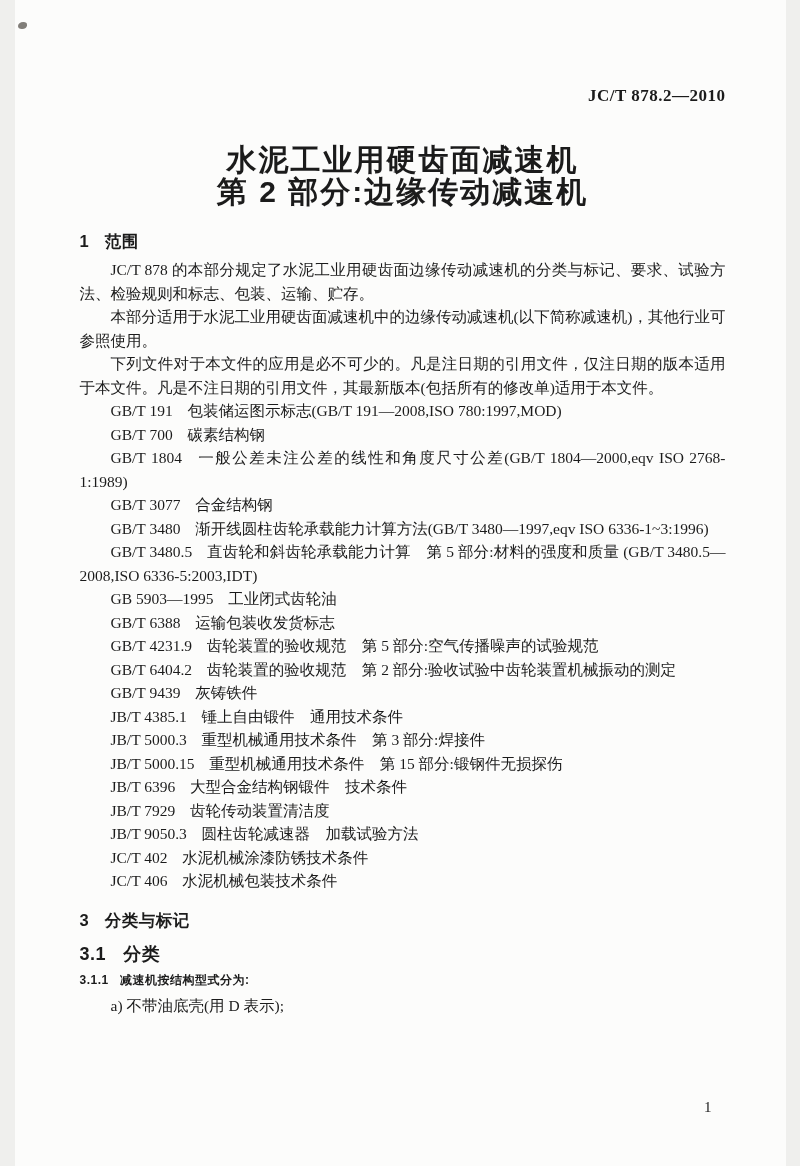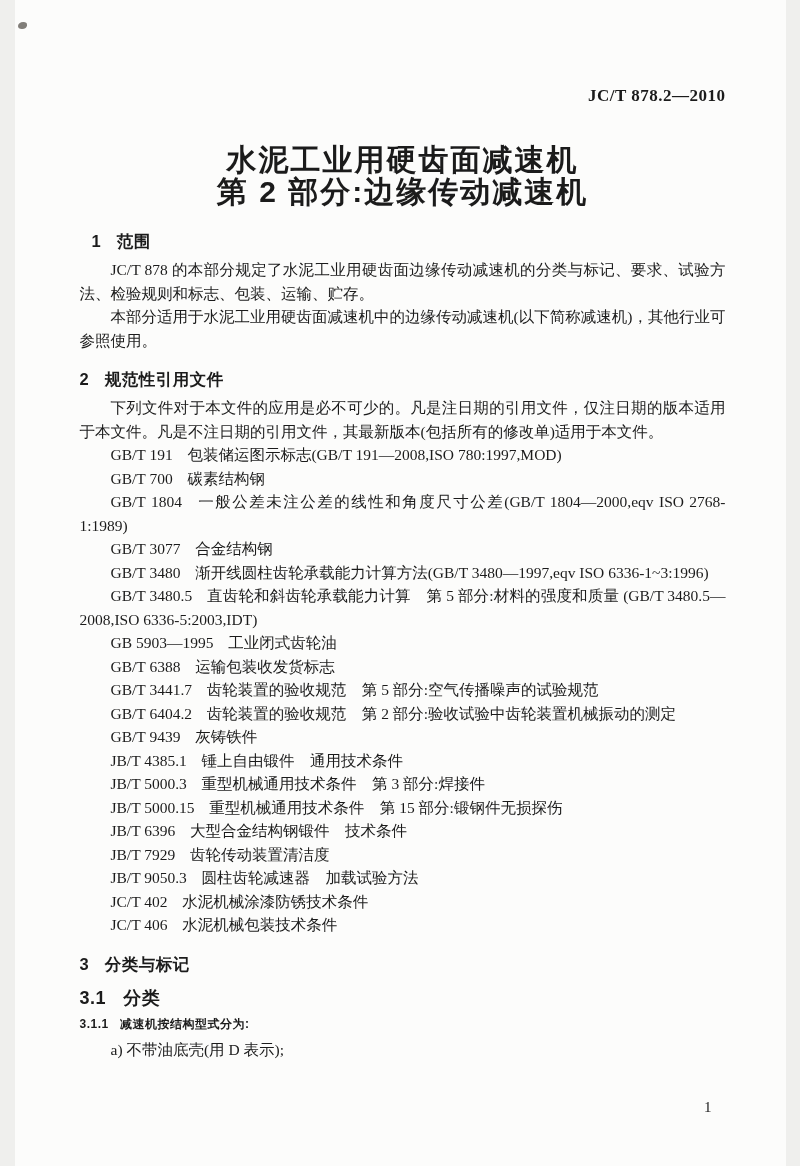--- a/index.html
+++ b/index.html
@@ -30,21 +30,21 @@
   .doc-title{
     margin-top:38px; text-align:center;
     font-family:"Liberation Sans","DejaVu Sans",sans-serif;
     font-weight:bold; font-size:30px; line-height:32px;
     letter-spacing:2px;
   }
   .title-line{ display:block; }
   .sec-heading{
     font-family:"Liberation Sans","DejaVu Sans",sans-serif;
     font-weight:bold; font-size:16.5px; line-height:22px;
-    margin:22px 12px 6px; letter-spacing:.5px;
+    margin:22px 0 6px; letter-spacing:.5px;
   }
   .sec-heading.tight{ margin:16px 0 6px; }
   .sec-num{ margin-right:.95em; }
   .body-para, .ref, .item{
     text-indent:2em; text-align:justify;
   }
   .ref-code{ margin-right:.95em; white-space:nowrap; }
   .sub-heading{
     font-family:"Liberation Sans","DejaVu Sans",sans-serif;
     font-weight:bold; font-size:18px; line-height:22px;
@@ -73,32 +73,31 @@
     <span class="title-line">第 2 部分:边缘传动减速机</span>
   </h1>
 
   <section>
     <h2 class="sec-heading"><span class="sec-num">1</span><span>范围</span></h2>
     <p class="body-para">JC/T 878 的本部分规定了水泥工业用硬齿面边缘传动减速机的分类与标记、要求、试验方法、检验规则和标志、包装、运输、贮存。</p>
     <p class="body-para">本部分适用于水泥工业用硬齿面减速机中的边缘传动减速机(以下简称减速机)，其他行业可参照使用。</p>
   </section>
 
   <section>
-    <h2 class="sec-heading tight"><span class="sec-num">2</span><span>规范性引用文件</span></h2>
     <p class="body-para">下列文件对于本文件的应用是必不可少的。凡是注日期的引用文件，仅注日期的版本适用于本文件。凡是不注日期的引用文件，其最新版本(包括所有的修改单)适用于本文件。</p>
 
     <p class="ref"><span class="ref-code">GB/T 191</span><span class="ref-title">包装储运图示标志(GB/T 191—2008,ISO 780:1997,MOD)</span></p>
     <p class="ref"><span class="ref-code">GB/T 700</span><span class="ref-title">碳素结构钢</span></p>
     <p class="ref"><span class="ref-code">GB/T 1804</span><span class="ref-title">一般公差未注公差的线性和角度尺寸公差(GB/T 1804—2000,eqv ISO 2768-1:1989)</span></p>
     <p class="ref"><span class="ref-code">GB/T 3077</span><span class="ref-title">合金结构钢</span></p>
     <p class="ref"><span class="ref-code">GB/T 3480</span><span class="ref-title">渐开线圆柱齿轮承载能力计算方法(GB/T 3480—1997,eqv ISO 6336-1~3:1996)</span></p>
     <p class="ref"><span class="ref-code">GB/T 3480.5</span><span class="ref-title">直齿轮和斜齿轮承载能力计算　第 5 部分:材料的强度和质量 (GB/T 3480.5—2008,ISO 6336-5:2003,IDT)</span></p>
     <p class="ref"><span class="ref-code">GB 5903—1995</span><span class="ref-title">工业闭式齿轮油</span></p>
     <p class="ref"><span class="ref-code">GB/T 6388</span><span class="ref-title">运输包装收发货标志</span></p>
-    <p class="ref"><span class="ref-code">GB/T 3441.7</span><span class="ref-title">齿轮装置的验收规范　第 5 部分:空气传播噪声的试验规范</span></p>
+    <p class="ref"><span class="ref-code">GB/T 4231.9</span><span class="ref-title">齿轮装置的验收规范　第 5 部分:空气传播噪声的试验规范</span></p>
     <p class="ref"><span class="ref-code">GB/T 6404.2</span><span class="ref-title">齿轮装置的验收规范　第 2 部分:验收试验中齿轮装置机械振动的测定</span></p>
     <p class="ref"><span class="ref-code">GB/T 9439</span><span class="ref-title">灰铸铁件</span></p>
     <p class="ref"><span class="ref-code">JB/T 4385.1</span><span class="ref-title">锤上自由锻件　通用技术条件</span></p>
     <p class="ref"><span class="ref-code">JB/T 5000.3</span><span class="ref-title">重型机械通用技术条件　第 3 部分:焊接件</span></p>
     <p class="ref"><span class="ref-code">JB/T 5000.15</span><span class="ref-title">重型机械通用技术条件　第 15 部分:锻钢件无损探伤</span></p>
     <p class="ref"><span class="ref-code">JB/T 6396</span><span class="ref-title">大型合金结构钢锻件　技术条件</span></p>
     <p class="ref"><span class="ref-code">JB/T 7929</span><span class="ref-title">齿轮传动装置清洁度</span></p>
     <p class="ref"><span class="ref-code">JB/T 9050.3</span><span class="ref-title">圆柱齿轮减速器　加载试验方法</span></p>
     <p class="ref"><span class="ref-code">JC/T 402</span><span class="ref-title">水泥机械涂漆防锈技术条件</span></p>
     <p class="ref"><span class="ref-code">JC/T 406</span><span class="ref-title">水泥机械包装技术条件</span></p>

